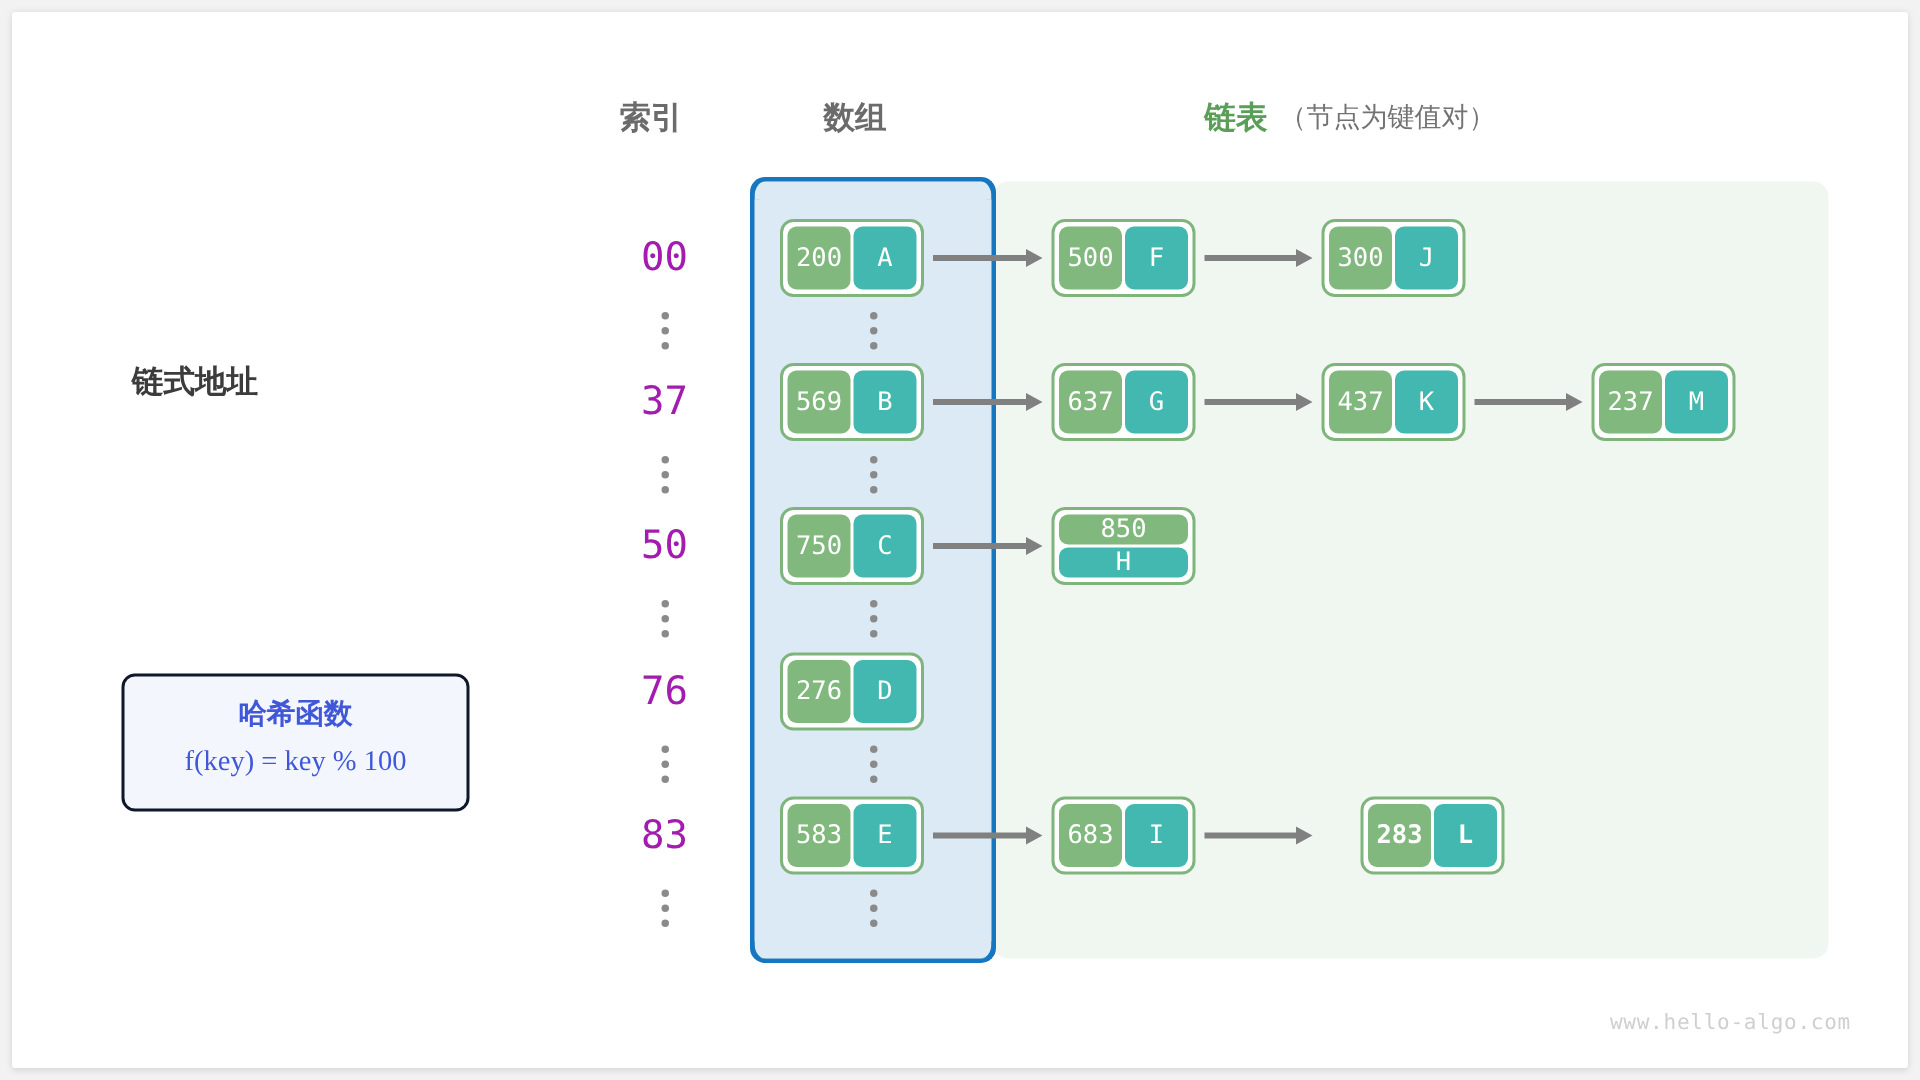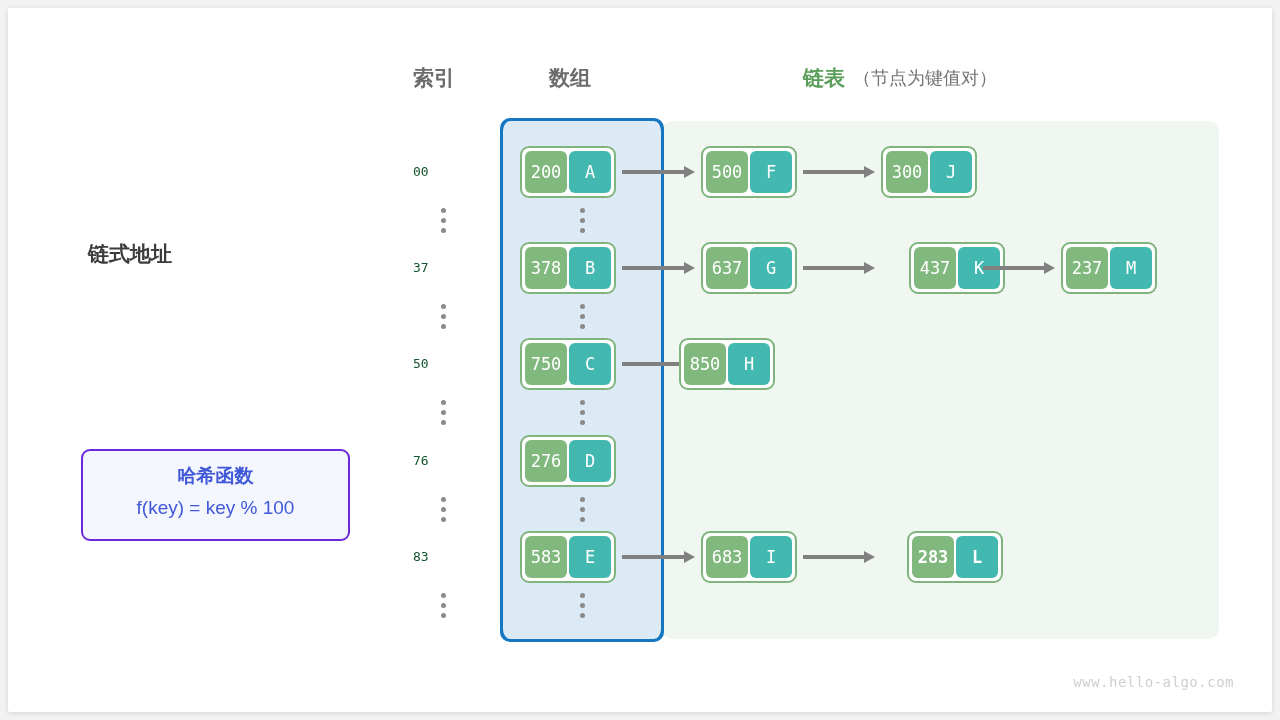--- a/index.html
+++ b/index.html
@@ -82,45 +82,46 @@
     width: 250px;
     font-size: 17px;
     line-height: 30px;
     color: #9a9a9a;
   }
 
   
   .hashbox {
     position: absolute;
     left: 73px; top: 441px;
-    width: 269px; height: 92px;
-    border: 2px solid #6d28d9;
+    width: 232px; height: 92px;
+    border: 2px solid #0f172a;
     border-radius: 9px;
     background: #f4f6fe;
     text-align: center;
   }
   .hashbox .hb-title {
     margin-top: 12px;
     font-size: 19px;
     font-weight: bold;
     color: #4058d8;
   }
   .hashbox .hb-formula {
     margin-top: 8px;
-    font-family: Liberation Sans, sans-serif;
+    font-family: Liberation Serif, serif;
     font-size: 19px;
     color: #4058d8;
   }
   .idx {
     position: absolute;
     left: 405px;
     width: 60px;
+    text-align: center;
     font-family: "DejaVu Sans Mono", monospace;
-    font-size: 13px;
-    color: #14532d;
+    font-size: 26px;
+    color: #a21caf;
     line-height: 52px;
   }
 
   
   .node {
     position: absolute;
     width: 96px; height: 52px;
     border: 2px solid #7fb57c;
     border-radius: 9px;
     background: #ffffff;
@@ -221,57 +222,57 @@
       <div class="arrow" style="left: 795px; top: 158px; width: 72px;">
         <div class="shaft" style="width: 61px;"></div>
         <div class="head" style="left: 61px;"></div>
       </div>
       <div class="node" style="left: 873px; top: 138px;">
         <div class="key">300</div>
         <div class="val">J</div>
       </div>
       <div class="idx" style="top: 234px;">37</div>
       <div class="node" style="left: 512px; top: 234px;">
-        <div class="key">378</div>
+        <div class="key">569</div>
         <div class="val">B</div>
       </div>
       <div class="arrow" style="left: 614px; top: 254px; width: 73px;">
         <div class="shaft" style="width: 62px;"></div>
         <div class="head" style="left: 62px;"></div>
       </div>
       <div class="node" style="left: 693px; top: 234px;">
         <div class="key">637</div>
         <div class="val">G</div>
       </div>
       <div class="arrow" style="left: 795px; top: 254px; width: 72px;">
         <div class="shaft" style="width: 61px;"></div>
         <div class="head" style="left: 61px;"></div>
       </div>
-      <div class="node" style="left: 901px; top: 234px;">
+      <div class="node" style="left: 873px; top: 234px;">
         <div class="key">437</div>
         <div class="val">K</div>
       </div>
       <div class="arrow" style="left: 975px; top: 254px; width: 72px;">
         <div class="shaft" style="width: 61px;"></div>
         <div class="head" style="left: 61px;"></div>
       </div>
       <div class="node" style="left: 1053px; top: 234px;">
         <div class="key">237</div>
         <div class="val">M</div>
       </div>
       <div class="idx" style="top: 330px;">50</div>
       <div class="node" style="left: 512px; top: 330px; text-align: right;">
         <div class="key">750</div>
         <div class="val">C</div>
       </div>
       <div class="arrow" style="left: 614px; top: 350px; width: 73px;">
         <div class="shaft" style="width: 62px;"></div>
         <div class="head" style="left: 62px;"></div>
       </div>
-      <div class="node" style="left: 671px; top: 330px;">
+      <div class="node" style="left: 693px; top: 330px; flex-direction: column;">
         <div class="key">850</div>
         <div class="val">H</div>
       </div>
       <div class="idx" style="top: 427px;">76</div>
       <div class="node" style="left: 512px; top: 427px; text-align: right;">
         <div class="key">276</div>
         <div class="val">D</div>
       </div>
       <div class="idx" style="top: 523px;">83</div>
       <div class="node" style="left: 512px; top: 523px;">

